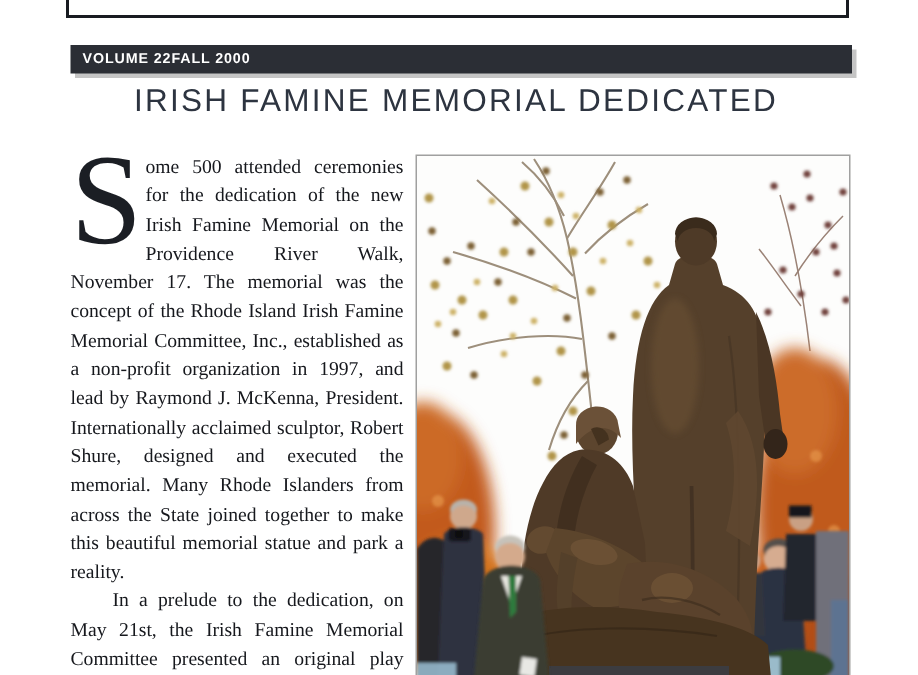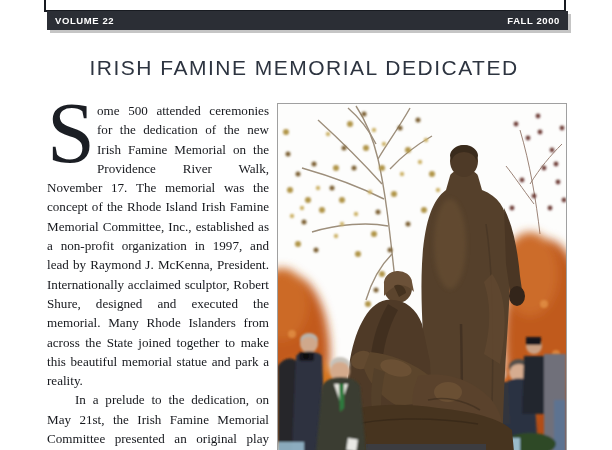--- a/index.html
+++ b/index.html
@@ -2,22 +2,22 @@
 <html><head>
 <meta charset="utf-8">
 <style>
   html,body{margin:0;padding:0;background:#ffffff;}
   .page{position:relative;width:612px;height:450px;background:#ffffff;overflow:hidden;
         font-family:"Liberation Serif",serif;}
   
   .masthead-box{position:absolute;left:44px;top:-28px;width:518px;height:36px;
                 background:#ffffff;border:2px solid #181b21;}
   
-  .volume-bar{position:absolute;left:47px;top:11px;width:521px;height:19px;
-              display:flex;align-items:center;justify-content:space-between;
+  .volume-bar{position:absolute;left:47px;top:30px;width:521px;height:19px;
+              display:flex;align-items:center;justify-content:flex-start;
               padding:0 8px;box-sizing:border-box;
               box-shadow:3px 3px 0 rgba(140,140,140,.5);}
   .volume-bar span{font-family:"Liberation Sans",sans-serif;font-weight:bold;
                    font-size:9.5px;letter-spacing:.6px;color:#ffffff;}
   
   .title{position:absolute;left:42px;top:56px;width:524px;margin:0;
          font-family:"Liberation Sans",sans-serif;font-weight:normal;
          font-size:21px;letter-spacing:1.5px;text-align:center;color:#2d3440;}
   
   .body-col{position:absolute;left:47px;top:101px;width:222px;

